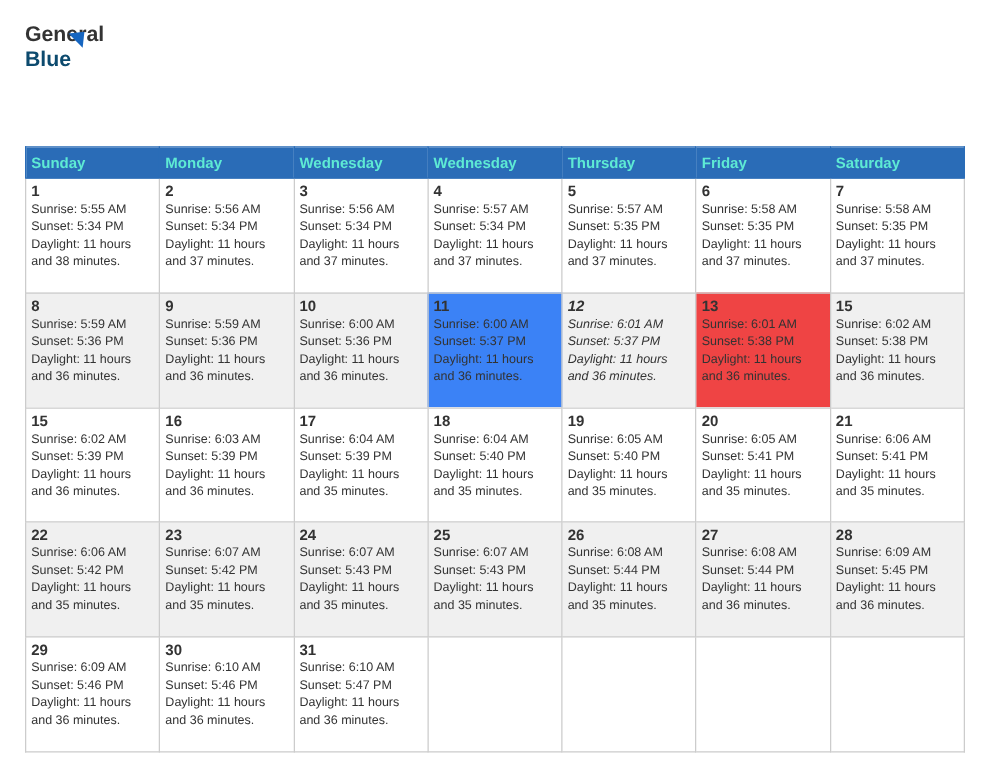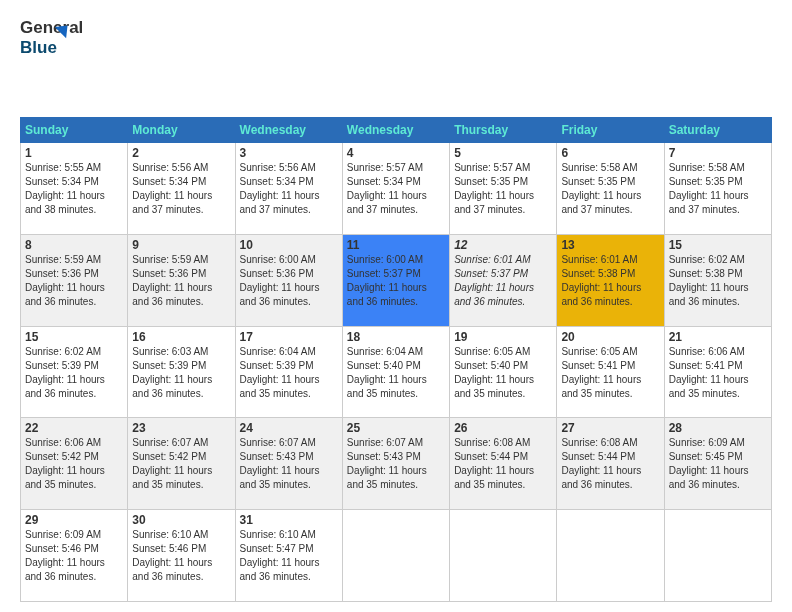--- a/index.html
+++ b/index.html
@@ -162,21 +162,21 @@
             <div class="day-info">Sunrise: 6:00 AM<br>Sunset: 5:36 PM<br>Daylight: 11 hours and 36 minutes.</div>
           </td>
           <td style="background: #3b82f6;">
             <span class="day-num">11</span>
             <div class="day-info">Sunrise: 6:00 AM<br>Sunset: 5:37 PM<br>Daylight: 11 hours and 36 minutes.</div>
           </td>
           <td style="background: rgb(240, 240, 240); font-style: italic;">
             <span class="day-num">12</span>
             <div class="day-info">Sunrise: 6:01 AM<br>Sunset: 5:37 PM<br>Daylight: 11 hours and 36 minutes.</div>
           </td>
-          <td style="background: #eab308;">
+          <td style="background: #ef4444;">
             <span class="day-num">13</span>
             <div class="day-info">Sunrise: 6:01 AM<br>Sunset: 5:38 PM<br>Daylight: 11 hours and 36 minutes.</div>
           </td>
           <td style="background: rgb(240, 240, 240);">
             <span class="day-num">15</span>
             <div class="day-info">Sunrise: 6:02 AM<br>Sunset: 5:38 PM<br>Daylight: 11 hours and 36 minutes.</div>
           </td>
         </tr>
         <tr style="background: rgb(255, 255, 255);">
           <td>

